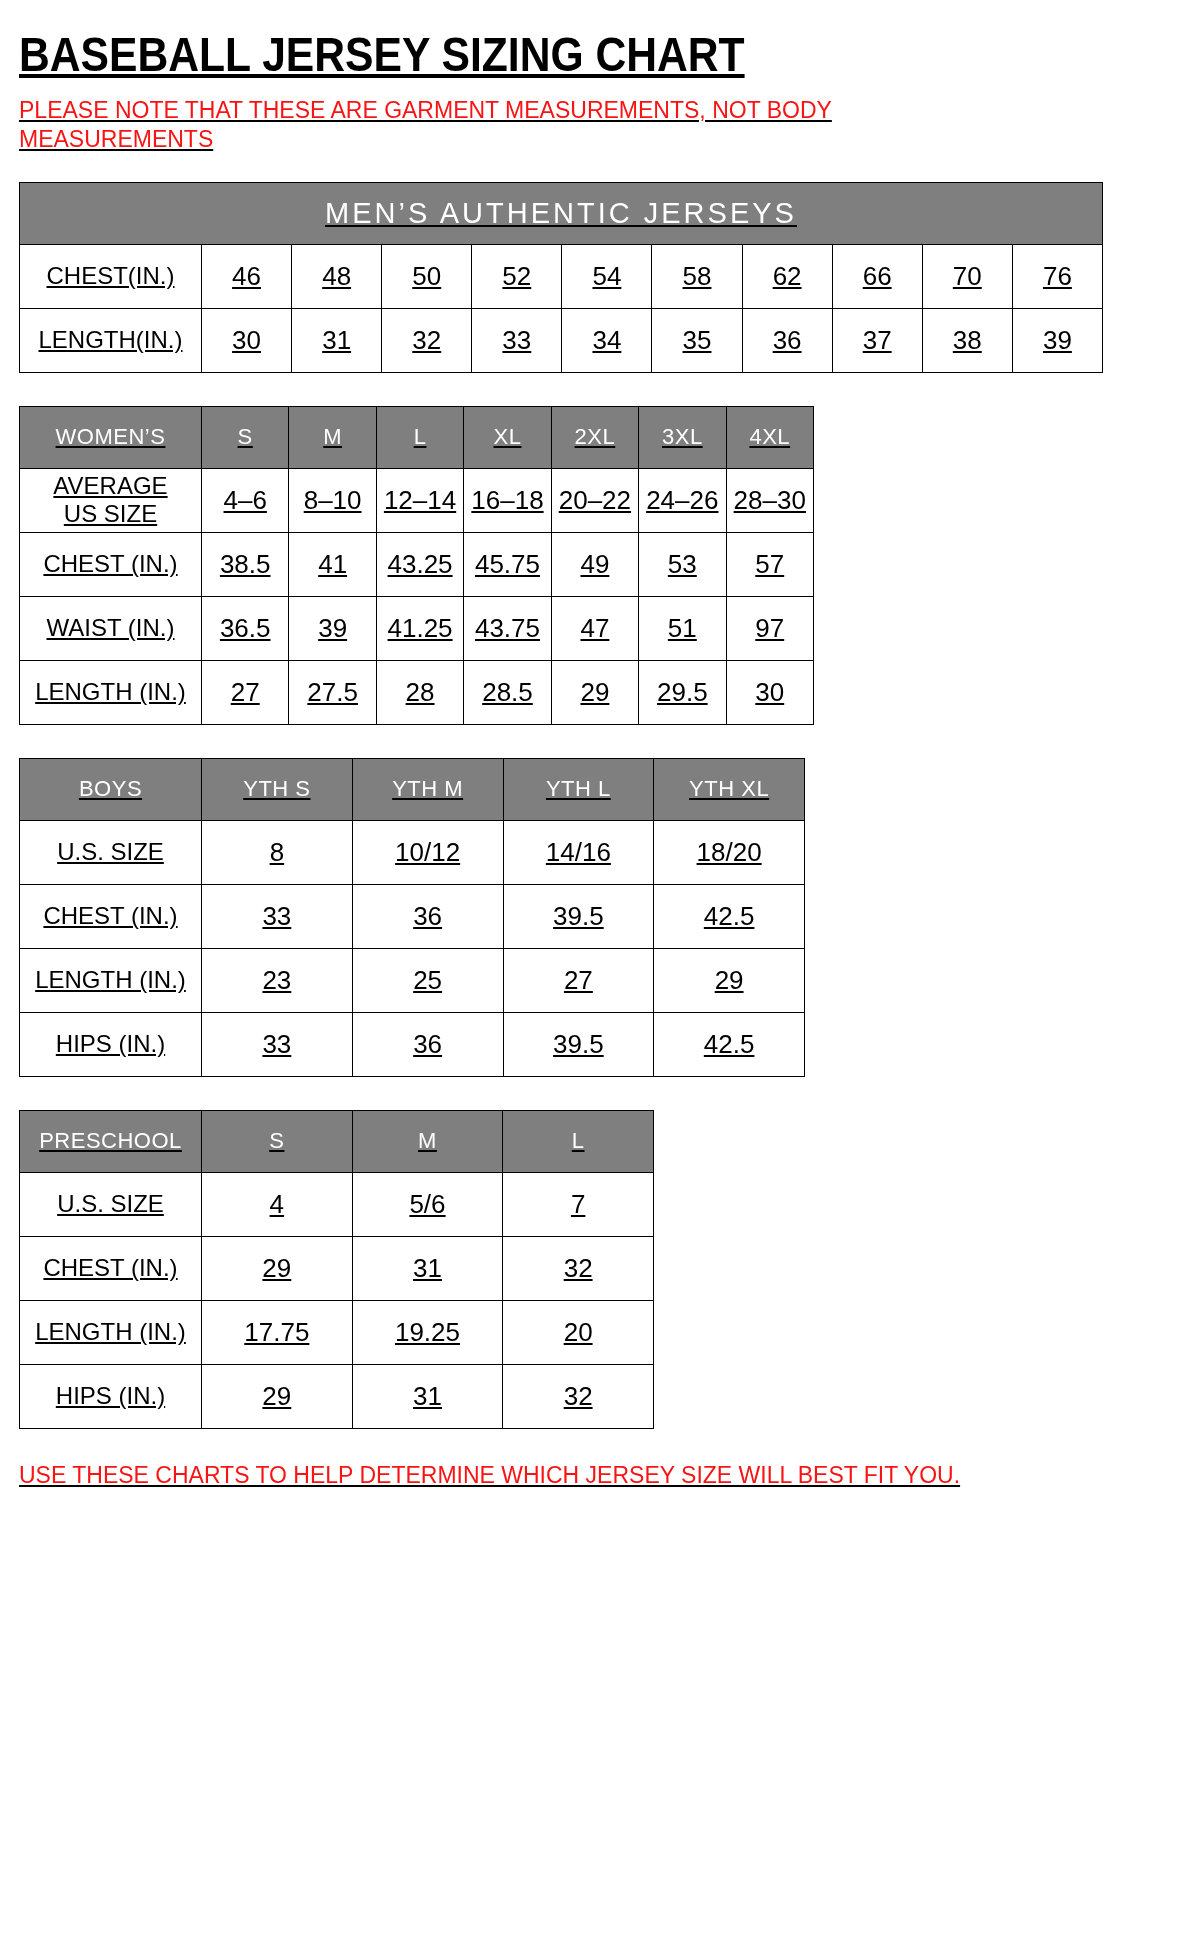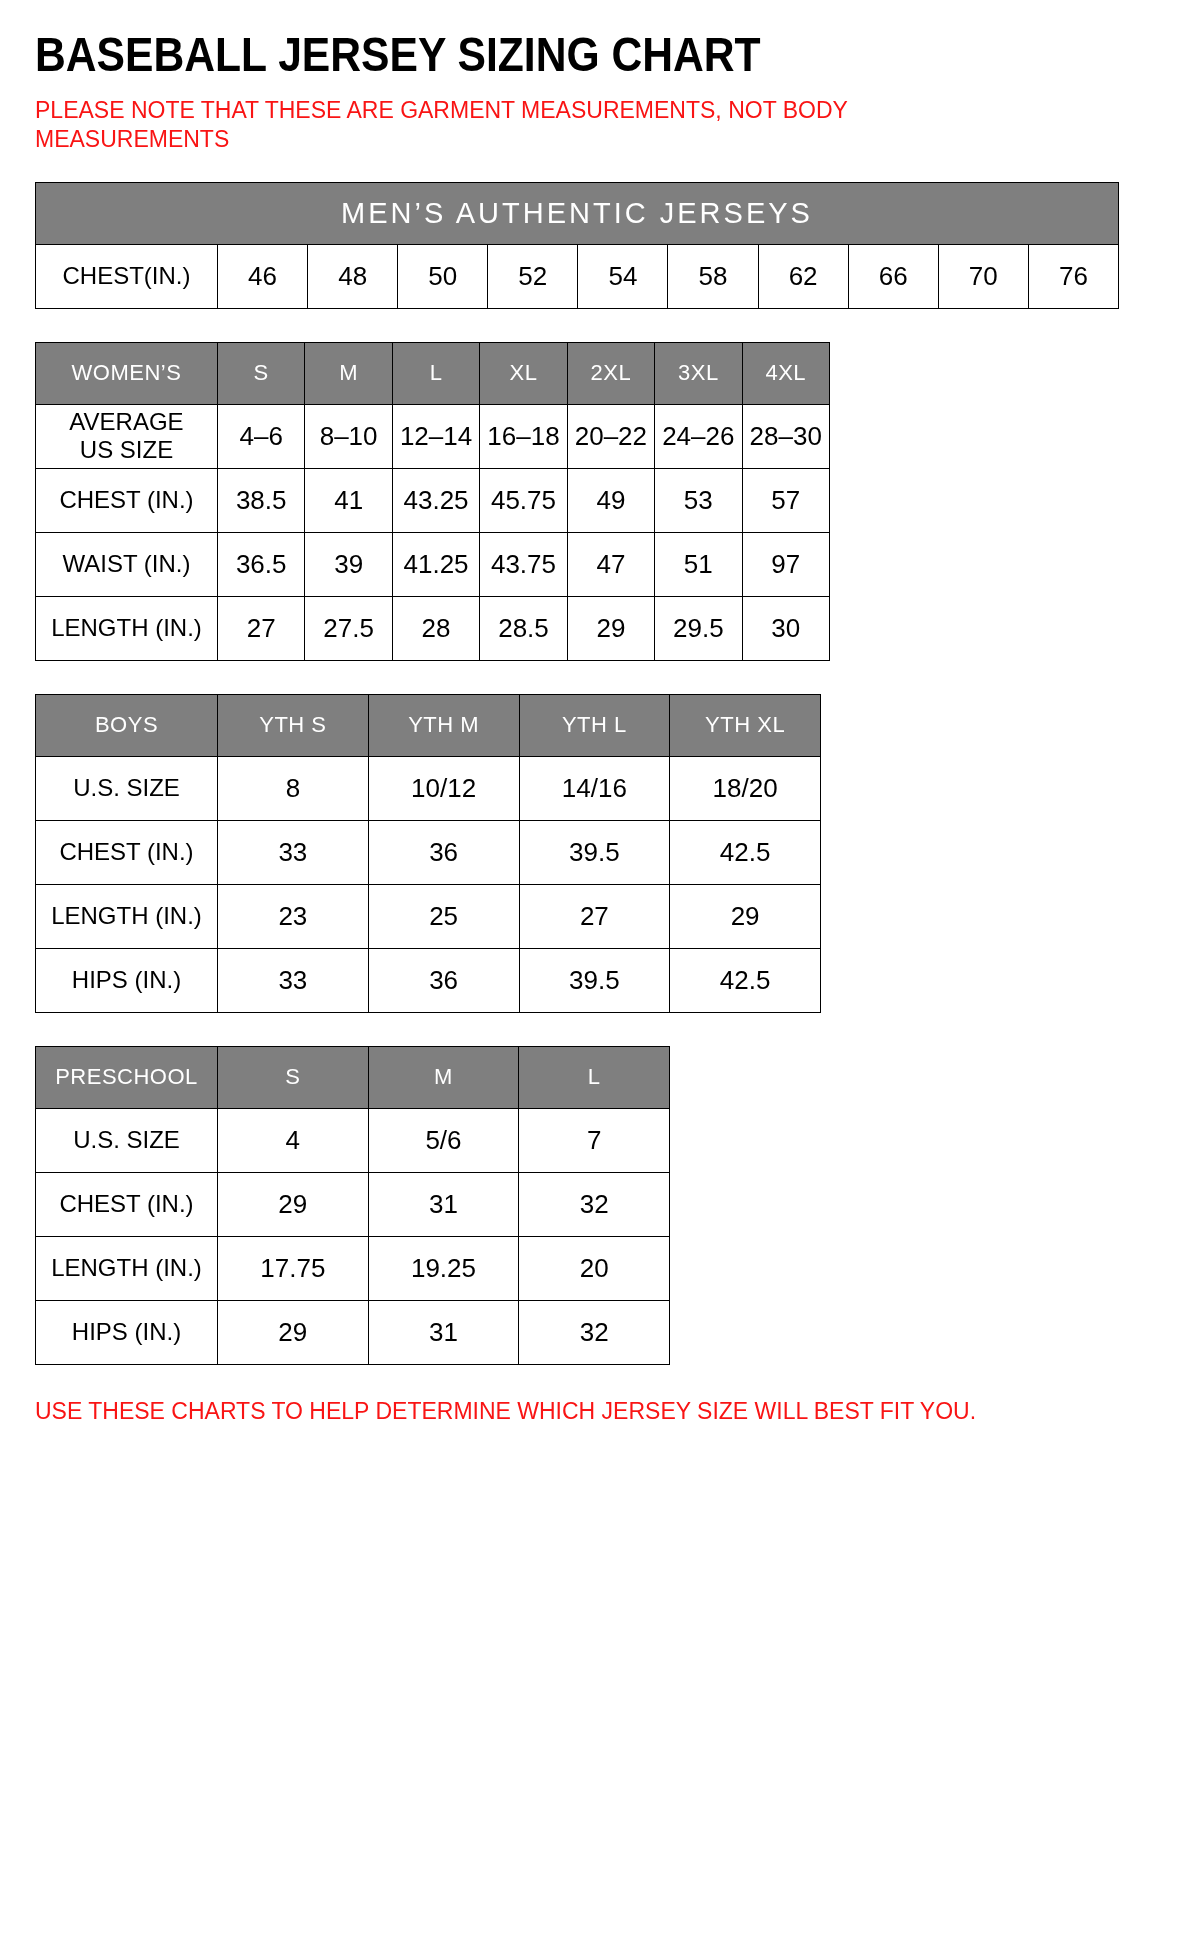--- a/index.html
+++ b/index.html
@@ -7,21 +7,21 @@
     margin: 0;
     padding: 0;
     background: #ffffff;
     font-family: "Liberation Sans", sans-serif;
     color: #000000;
   }
   body {
     width: 1200px;
     min-height: 1942px;
   }
-  .page { padding: 22px 35px 30px 35px; }
+  .page { padding: 22px 35px 30px 19px; text-decoration: underline; }
 
   .page-title {
     font-size: 49px;
     font-weight: bold;
     margin: 4px 0 14px 0;
     white-space: nowrap;
     letter-spacing: 0;
     transform: scaleX(0.87);
     transform-origin: left center;
   }
@@ -116,20 +116,33 @@
             <td class="value-cell">48</td>
             <td class="value-cell">50</td>
             <td class="value-cell">52</td>
             <td class="value-cell">54</td>
             <td class="value-cell">58</td>
             <td class="value-cell">62</td>
             <td class="value-cell">66</td>
             <td class="value-cell">70</td>
             <td class="value-cell">76</td>
           </tr>
+          <tr class="data-row">
+            <td class="row-label">LENGTH(IN.)</td>
+            <td class="value-cell">30</td>
+            <td class="value-cell">31</td>
+            <td class="value-cell">32</td>
+            <td class="value-cell">33</td>
+            <td class="value-cell">34</td>
+            <td class="value-cell">35</td>
+            <td class="value-cell">36</td>
+            <td class="value-cell">37</td>
+            <td class="value-cell">38</td>
+            <td class="value-cell">39</td>
+          </tr>
         </tbody>
       </table>
       <table class="size-table table-womens">
         <colgroup>
           <col class="label-col">
           <col>
           <col>
           <col>
           <col>
           <col>

